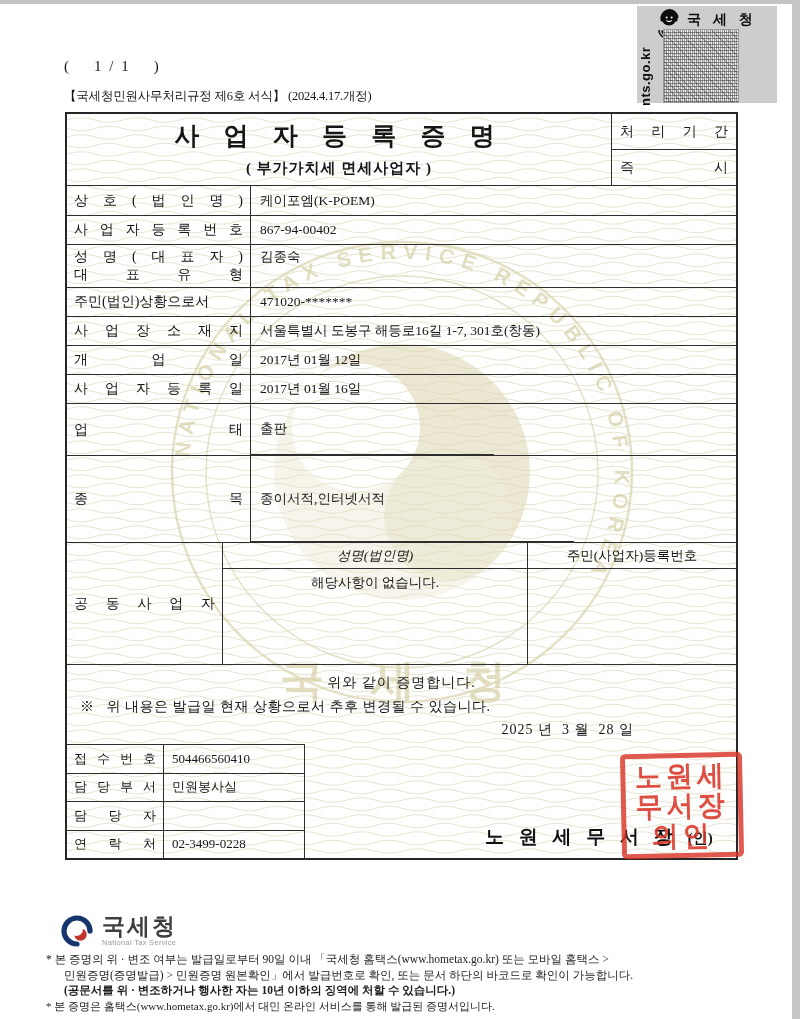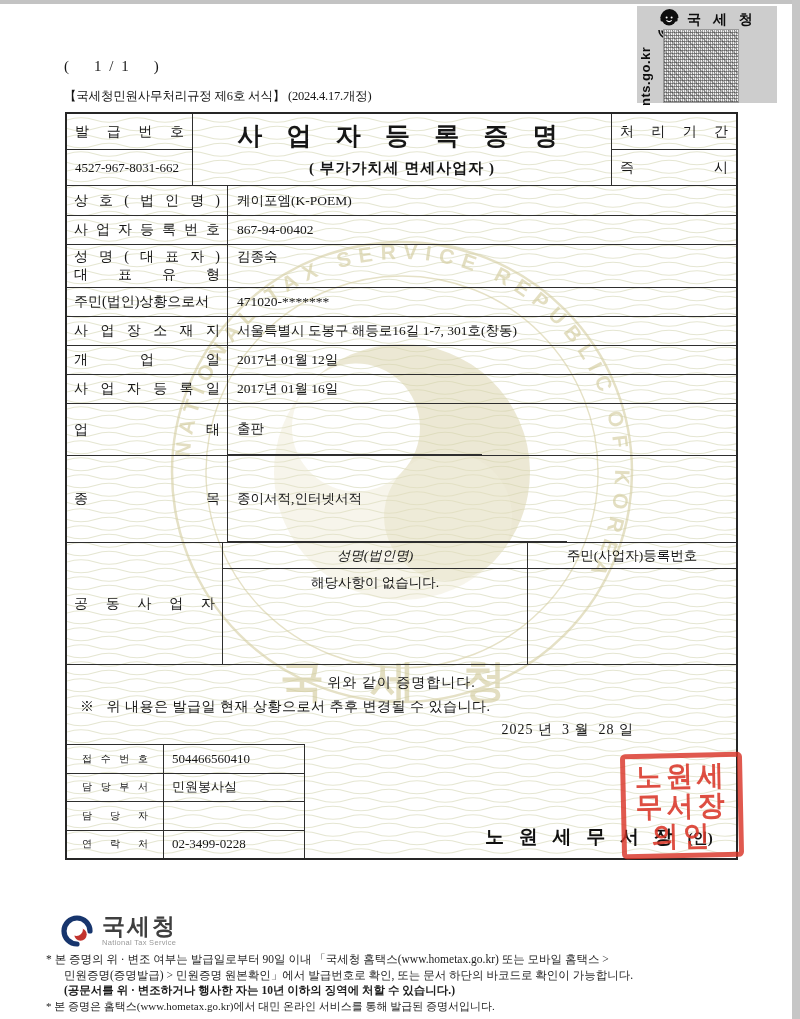--- a/index.html
+++ b/index.html
@@ -37,21 +37,21 @@
   .thead-col2 { flex:1; display:flex; flex-direction:column; align-items:center; justify-content:center; }
   .thead-col3 { width:124px; display:flex; flex-direction:column; }
   .hcell { flex:1; display:flex; align-items:center; padding:0 8px; font-size:14px; }
   .hcell > span { width:100%; text-align:justify; text-align-last:justify; }
   .issue-no { font-size:13px; letter-spacing:0; }
   .issue-no > span { text-align-last:left; }
   .doc-title { font-size:25px; font-weight:bold; letter-spacing:9px; line-height:28px; }
   .doc-subtitle { font-size:15px; font-weight:bold; letter-spacing:1px; margin-top:9px; }
 
   .frow { display:flex; }
-  .fl { width:161px; display:flex; flex-direction:column; justify-content:center; padding:0 7px; font-size:14px; }
+  .fl { width:184px; display:flex; flex-direction:column; justify-content:center; padding:0 7px; font-size:14px; }
   .fl span { width:100%; text-align:justify; text-align-last:justify; }
   .fv { flex:1; display:flex; align-items:center; padding-left:9px; font-size:13.5px; }
   .subrows { flex:1; display:flex; flex-direction:row; }
   .subrow { flex:1; display:flex; align-items:center; padding-left:9px; font-size:13.5px; }
 
   .joint { display:flex; height:122px; }
   .joint-right { flex:1; display:flex; flex-direction:column; }
   .joint-hdr { height:26px; display:flex; }
   .joint-hcell1 { width:305px; display:flex; align-items:center; justify-content:center; font-size:13.5px;font-style:italic; }
   .joint-hcell2 { flex:1; display:flex; align-items:center; justify-content:center; font-size:13.5px; }
@@ -60,21 +60,21 @@
   .joint-bcell2 { flex:1; }
 
   .certify { position:relative; height:79px; font-size:14px; }
   .certify-statement { position:absolute; top:9px; left:0; width:100%; text-align:center; letter-spacing:1px; }
   .certify-note { position:absolute; top:33px; left:13px; white-space:pre; letter-spacing:0.5px; }
   .certify-date { position:absolute; top:56px; right:102px; white-space:pre; letter-spacing:1px; }
 
   .bottom { position:relative; height:114px; display:flex; }
   .receipt { width:238px; height:100%; border-right:1px solid #2e2e2e; border-top:1px solid #2e2e2e; display:flex; flex-direction:column; }
   .rrow { flex:1; display:flex; }
-  .rl { width:97px; display:flex; align-items:center; padding:0 15px; font-size:10px; }
+  .rl { width:97px; display:flex; align-items:center; padding:0 7px; font-size:13px; }
   .rl span { width:100%; text-align:justify; text-align-last:justify; }
   .rv { flex:1; display:flex; align-items:center; padding-left:8px; font-size:13px; }
   .signer { position:absolute; left:418px; top:80px; display:flex; align-items:baseline; gap:10px; }
   .signer-name { font-size:19px; font-weight:bold; letter-spacing:5px; color:#101010; }
   .signer-mark { font-size:15px; font-weight:bold; }
   .seal { position:absolute; left:554px; top:639px; width:122px; height:105px; border:5px solid rgba(217,53,40,.82);
     border-radius:5px; transform:rotate(-1.2deg); display:flex; flex-direction:column; justify-content:center;
     color:rgba(217,53,40,.88); font-weight:bold; text-align:center; z-index:5; }
   .seal div { font-size:27px; line-height:30px; letter-spacing:4px; transform:scaleY(1.05); }
 
@@ -228,28 +228,20 @@
           <path d="M335,230 a128,128 0 0 1 0,256 a64,64 0 0 1 0,-128 a64,64 0 0 0 0,-128 z" fill="#dbd5ae" opacity="0.85"></path>
           <path d="M335,230 a128,128 0 0 0 0,256 a64,64 0 0 0 0,-128 a64,64 0 0 1 0,-128 z" fill="#e7e2c4" opacity="0.55"></path>
         </g>
         <text x="335" y="582" text-anchor="middle" font-size="44" font-weight="bold" letter-spacing="18" fill="#d2cb9c">국 세 청</text>
       </g>
     </svg>
 
     <div class="tcontent">
 
       <div class="thead bline">
-        <div class="thead-col1 rline">
-          <div class="hcell bline">
-              <span>발 급 번 호</span>
-            </div>
-          <div class="hcell issue-no">
-              <span>4527-967-8031-662</span>
-            </div>
-        </div>
         <div class="thead-col2 rline">
           <div class="doc-title">사 업 자 등 록 증 명</div>
           <div class="doc-subtitle">( 부가가치세 면세사업자 )</div>
         </div>
         <div class="thead-col3">
           <div class="hcell bline">
               <span>처 리 기 간</span>
             </div>
           <div class="hcell">
               <span>즉 시</span>

